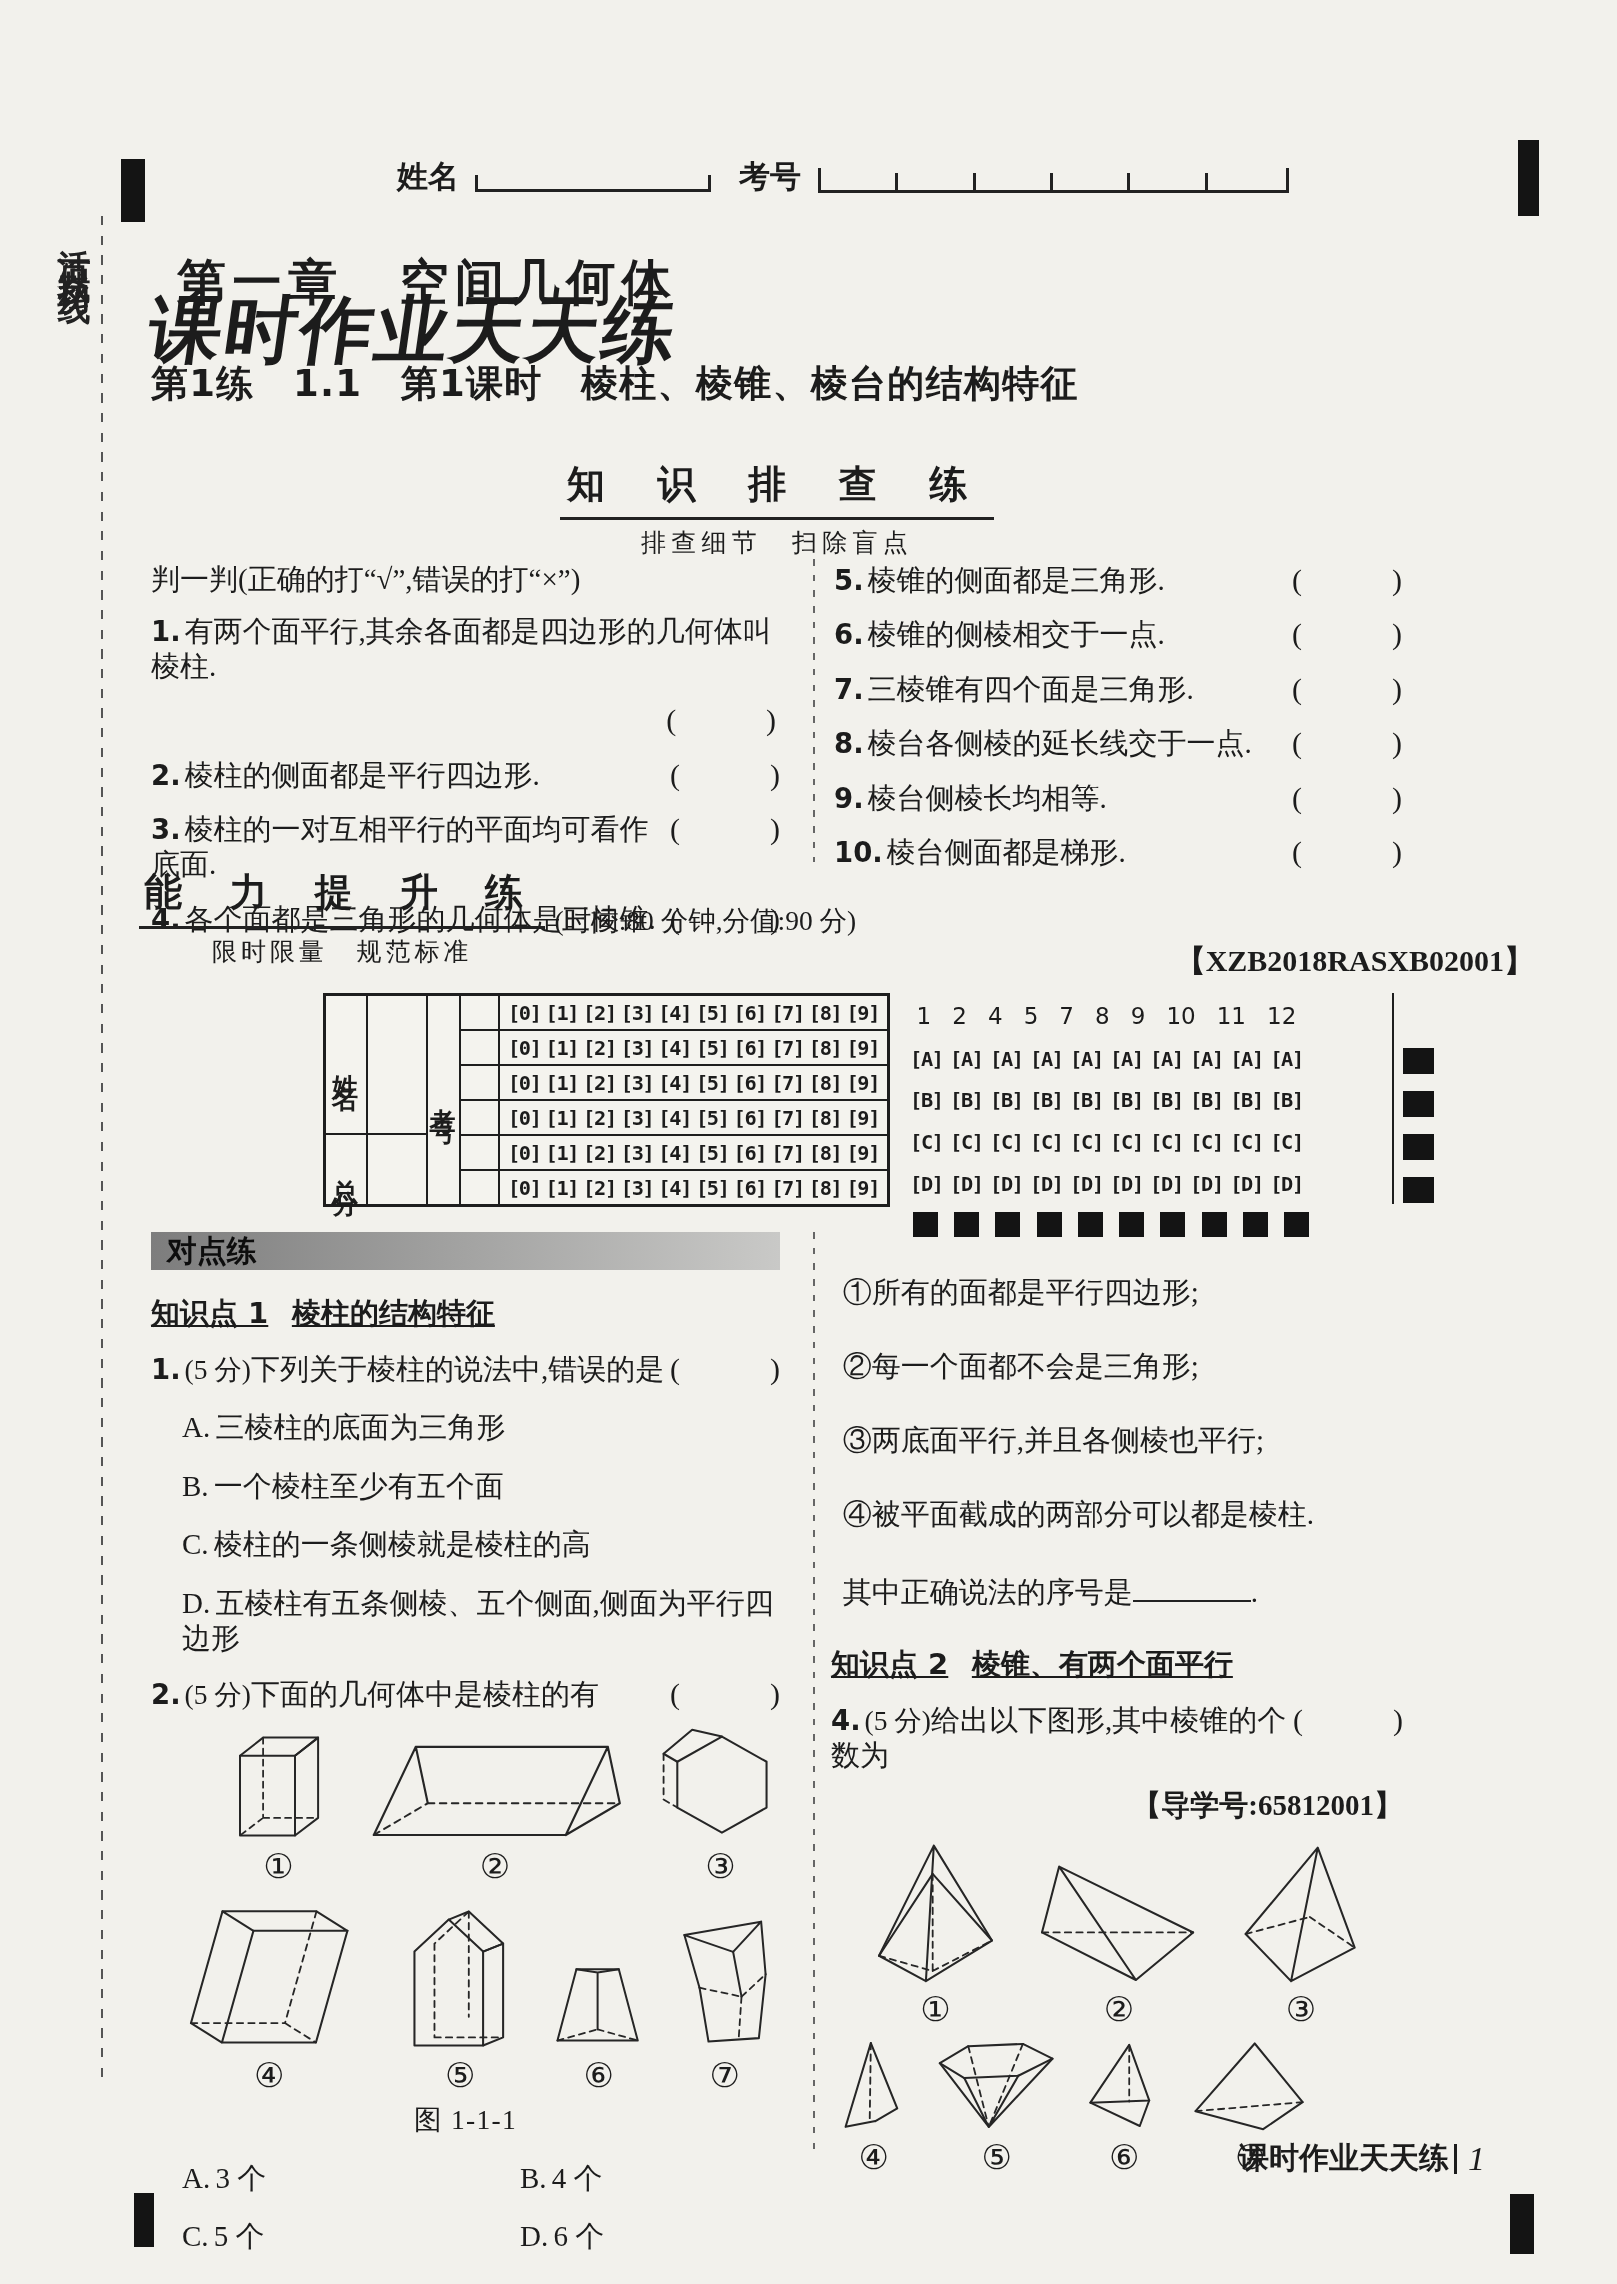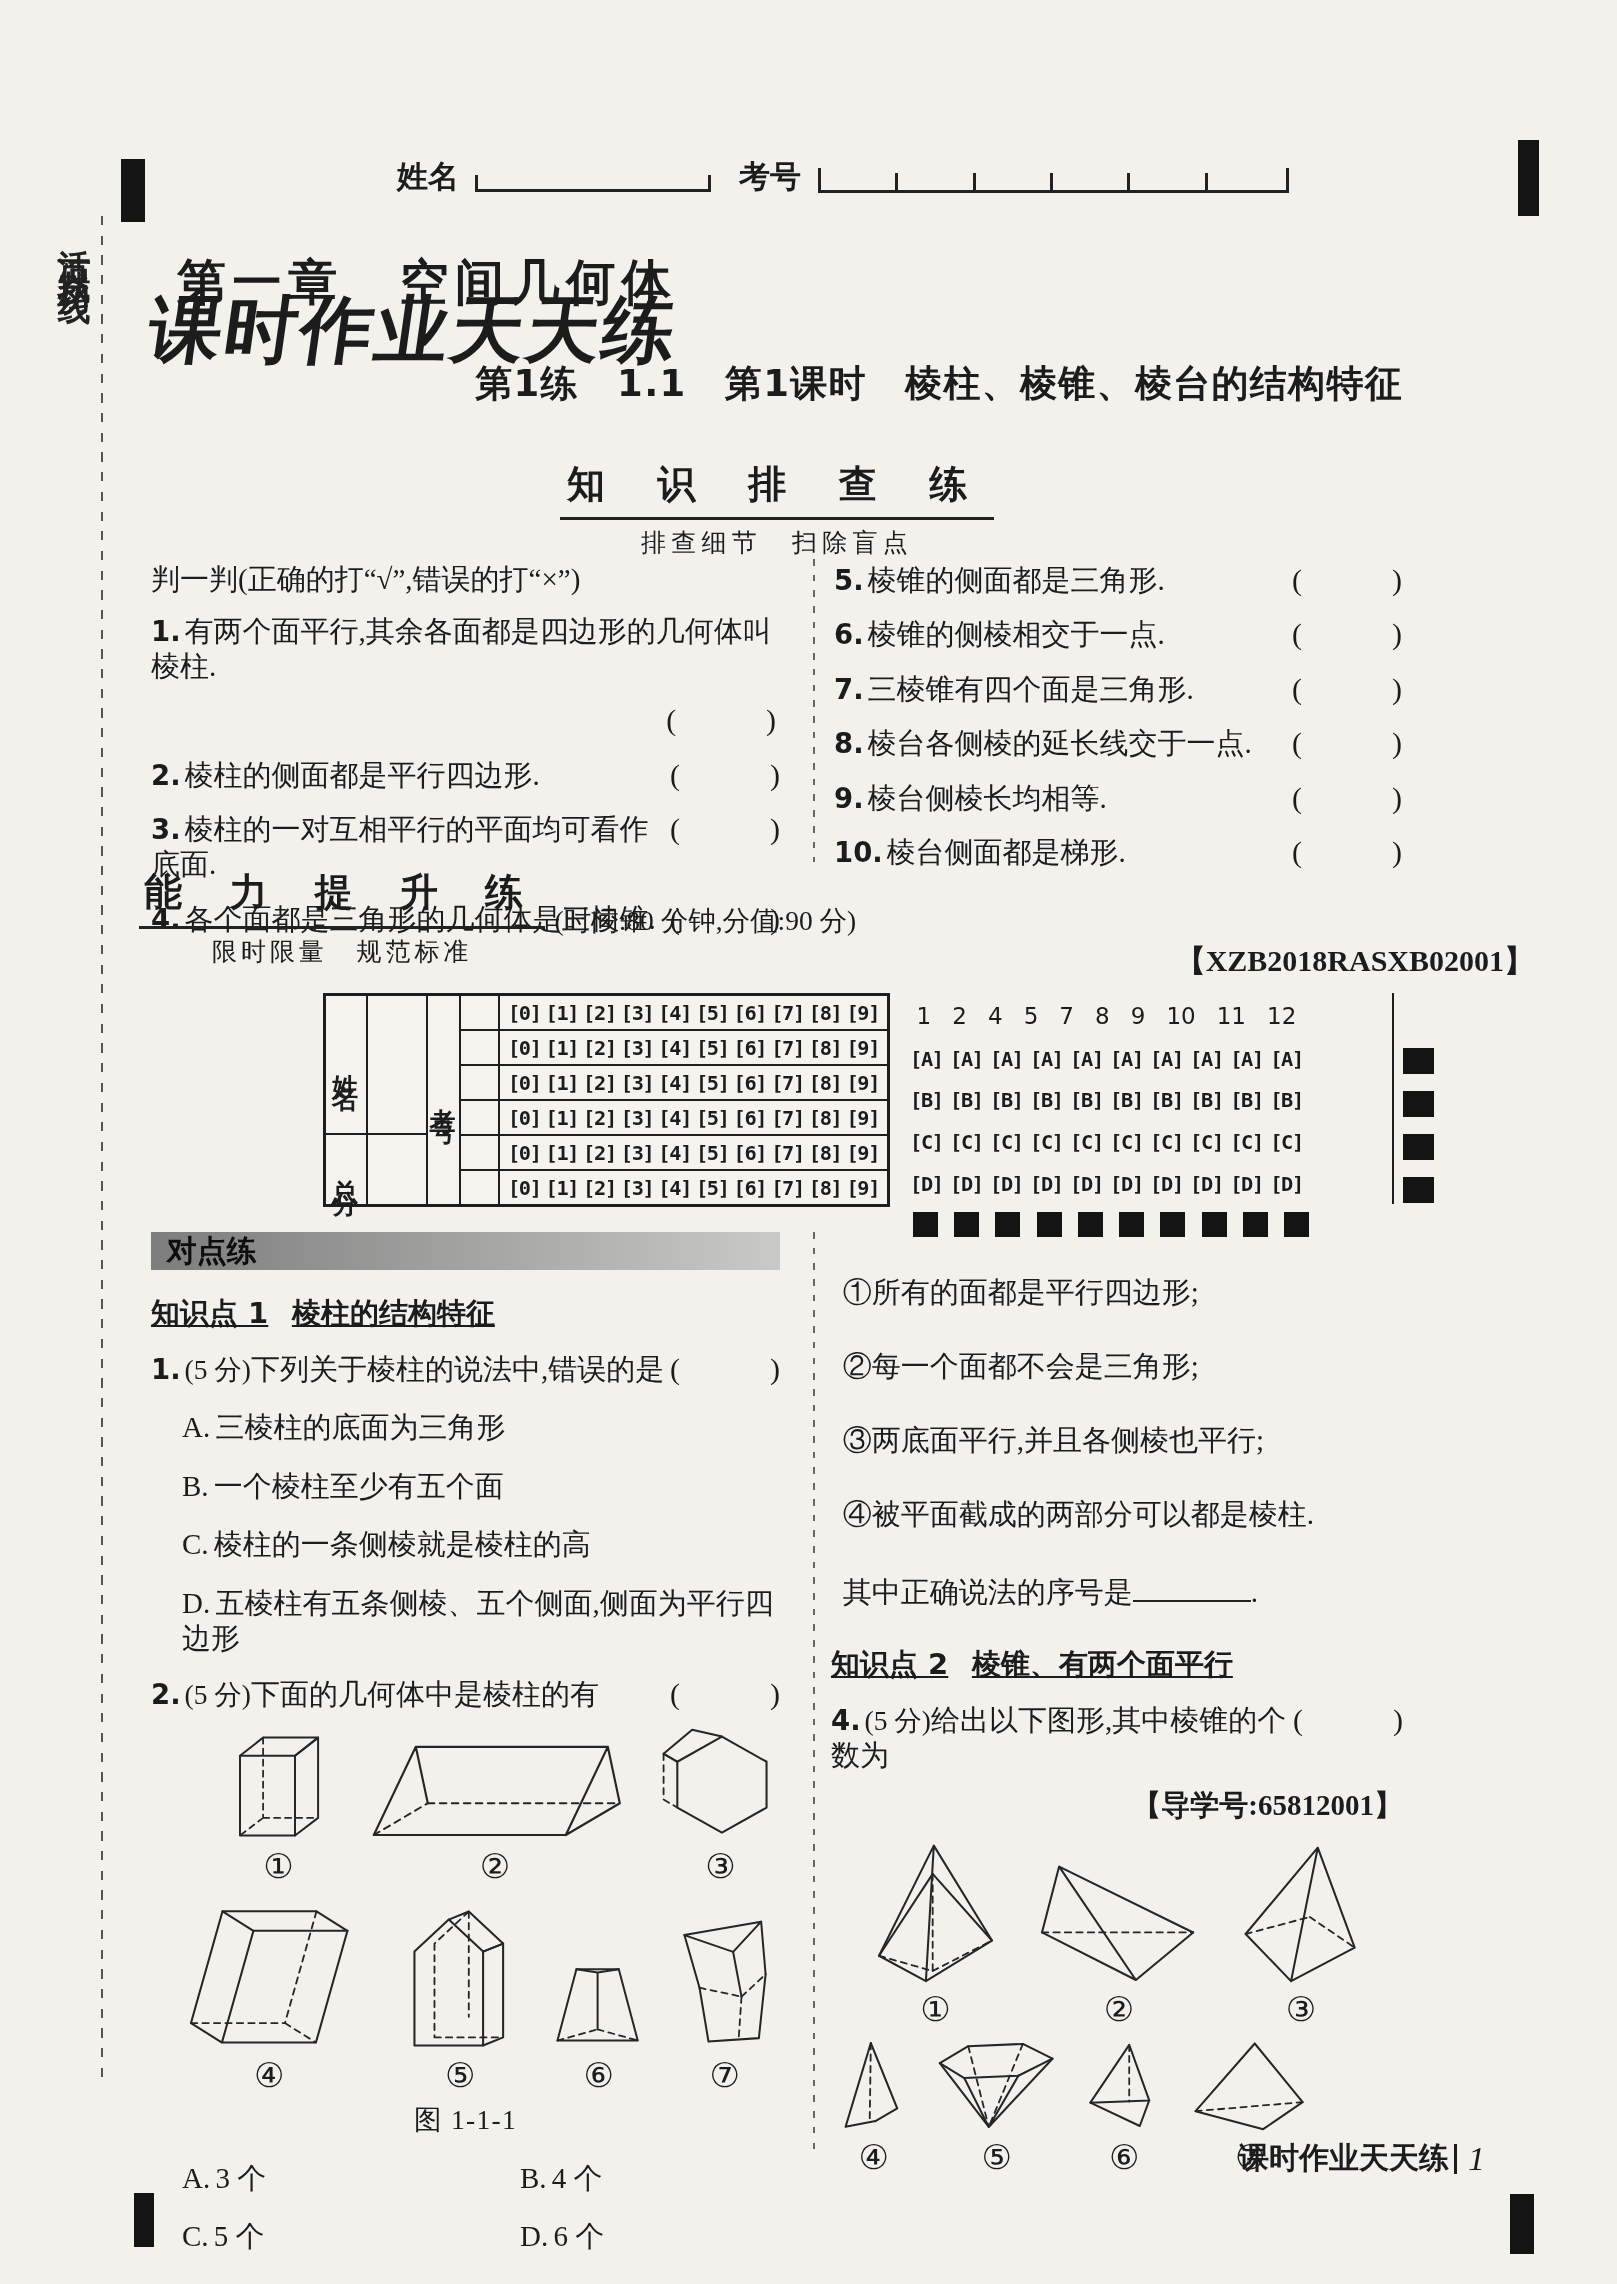--- a/index.html
+++ b/index.html
@@ -20,21 +20,21 @@
   .hdr-label{position:absolute;font-size:31px;}
   .nameline{position:absolute;left:475px;top:172px;width:236px;height:17px;border-bottom:3.3px solid #222;}
   .nameline .tick{position:absolute;bottom:0;width:2.6px;height:14.4px;background:#222;}
   .examline{position:absolute;left:818px;top:169px;width:471px;height:21px;border-bottom:3.3px solid #222;}
   .examline .tick{position:absolute;bottom:0;width:2.6px;height:17px;background:#222;}
   .examline .tick.end{height:22px;}
 
   .brand{position:absolute;left:149px;top:282px;font-size:73px;transform:skewX(-8deg);letter-spacing:2.6px;}
 
   .chapter{position:absolute;left:177px;top:250px;width:787px;text-align:left;font-size:49px;letter-spacing:6.6px;}
-  .lesson{position:absolute;left:151px;top:359px;width:1252px;text-align:right;font-size:37px;letter-spacing:1.3px;}
+  .lesson{position:absolute;left:151px;top:359px;width:1252px;text-align:left;font-size:37px;letter-spacing:1.3px;}
 
   .sec1{position:absolute;left:151px;top:459px;width:1252px;text-align:center;}
   .sec1 .h{display:inline-block;font-size:38px;letter-spacing:19.7px;border-bottom:3.3px solid #222;padding:0 6.6px 6.6px 6.6px;}
   .sec1 .s{margin-top:6.6px;font-size:25px;letter-spacing:5.2px;}
 
   
   .jcol{position:absolute;font-size:29px;line-height:35px;}
   .jcol-l{left:151px;top:562px;width:629px;}
   .jcol-r{left:834px;top:562px;width:568px;}
   .divider{position:absolute;width:2px;background:repeating-linear-gradient(to bottom,#666 0 6.6px,transparent 6.6px 15.7px);}

